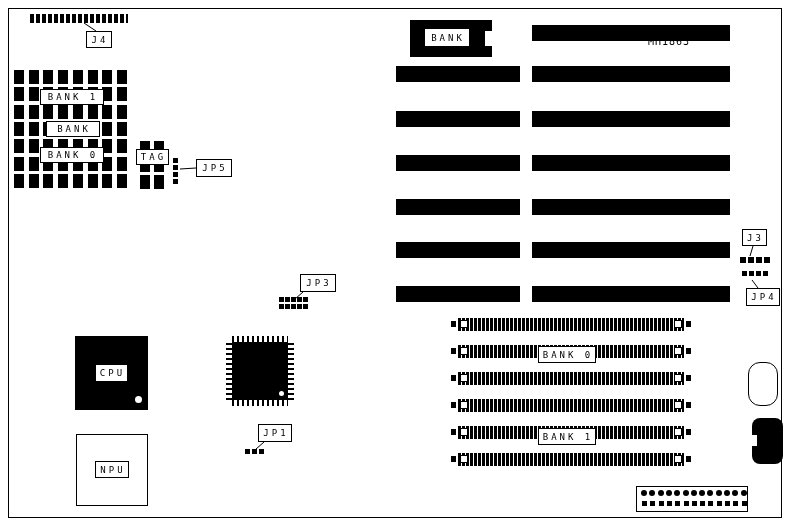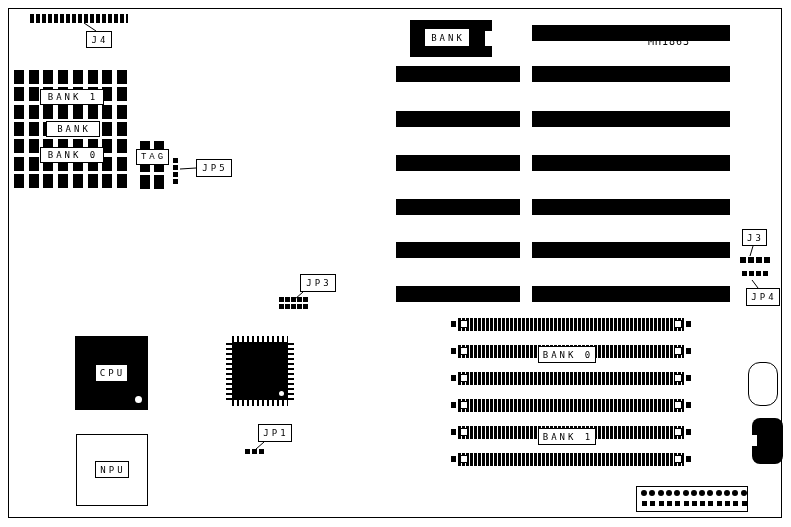--- a/index.html
+++ b/index.html
@@ -248,21 +248,21 @@
       <div class="pin" style="left:756px;top:271px;width:5px;height:5px;"></div>
       <div class="pin" style="left:763px;top:271px;width:5px;height:5px;"></div>
     </div>
 
   <div class="abs" style="left:30px;top:14px;width:98px;height:9px;background:repeating-linear-gradient(90deg,#000 0 4px,#fff 4px 6px);"></div>
   <div class="label-box" style="left:86px;top:31px;width:26px;height:17px;">J4</div>
 
   <div class="label-box" style="left:40px;top:89px;width:64px;height:16px;">BANK 1</div>
   <div class="label-box" style="left:46px;top:121px;width:54px;height:16px;">BANK</div>
   <div class="label-box" style="left:40px;top:147px;width:64px;height:16px;">BANK 0</div>
-  <div class="label-box" style="left:136px;top:149px;width:33px;height:16px;font-family:Liberation Mono, monospace;">TAG</div>
+  <div class="label-box" style="left:136px;top:149px;width:33px;height:16px;">TAG</div>
   <div class="label-box" style="left:196px;top:159px;width:36px;height:18px;">JP5</div>
 
   <div class="chip" style="left:410px;top:20px;width:82px;height:37px;">
     <div style="position:absolute;right:0;top:11px;width:7px;height:15px;background:#fff;"></div>
   </div>
   <div class="label-box" style="left:424px;top:28px;width:46px;height:19px;">BANK</div>
 
   <div class="marking" style="left:648px;top:36px;">MH1863</div>
 
   <div class="label-box" style="left:300px;top:274px;width:36px;height:18px;">JP3</div>

